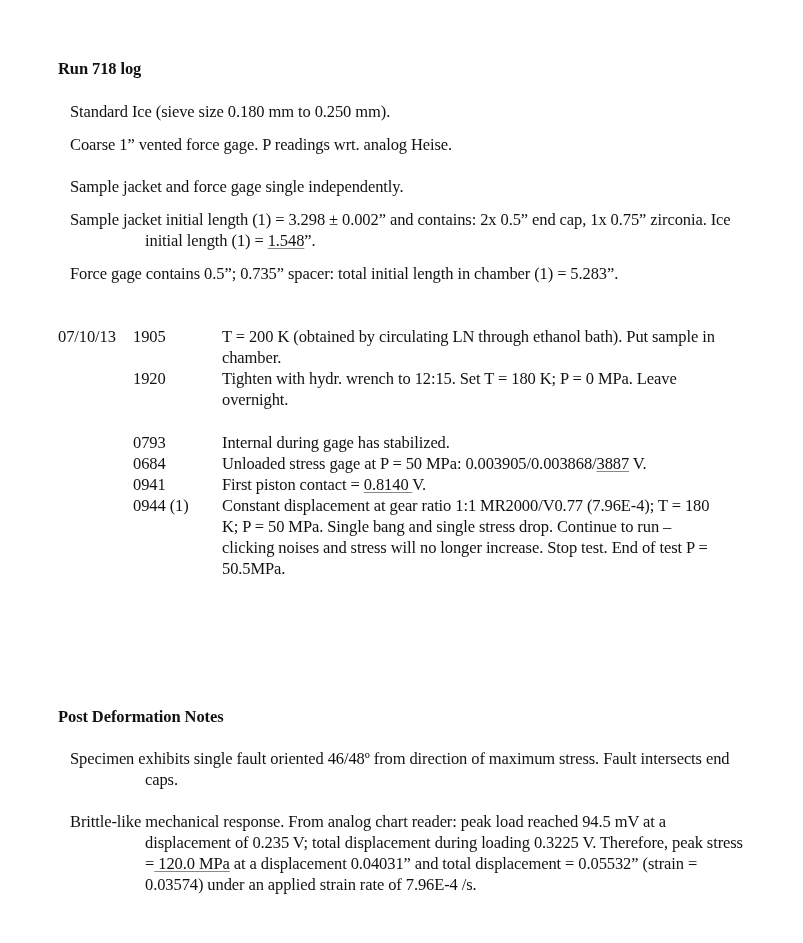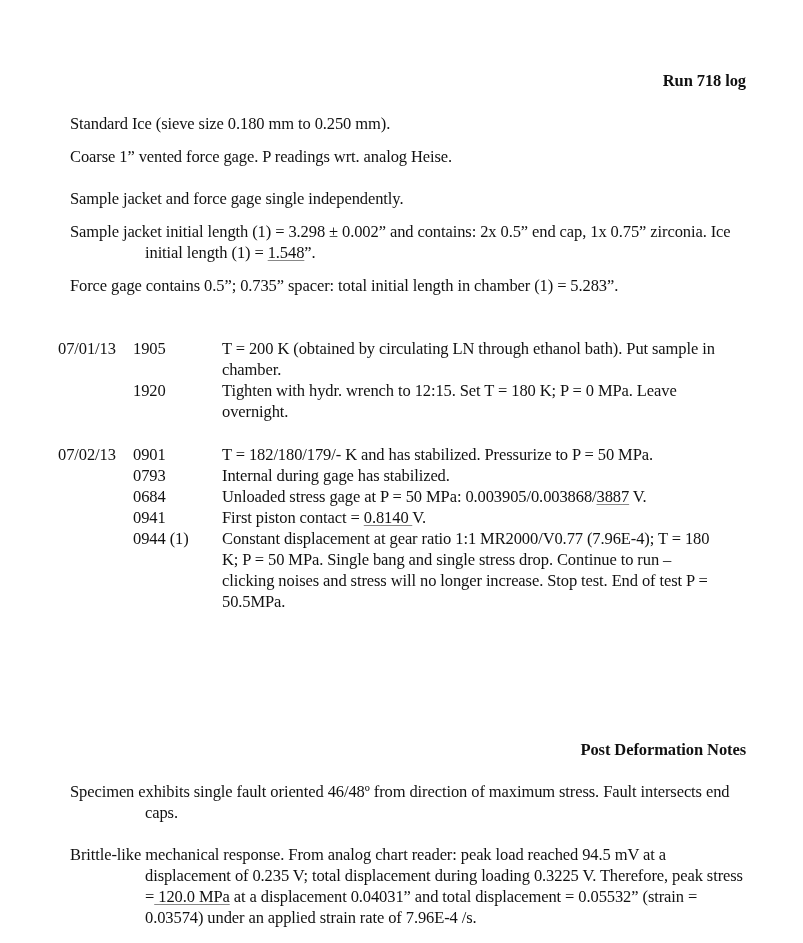--- a/index.html
+++ b/index.html
@@ -20,22 +20,21 @@
     .page {
       position: absolute;
       left: 58px;
       top: 58px;
       width: 700px;
     }
     .heading {
       font-weight: bold;
       font-size: 16.5px;
       line-height: 21px;
-      margin: 12px;
-      text-align: right;
+      margin: 0;
     }
     .para {
       margin: 12px;
       line-height: 21px;
       font-family: Liberation Serif, serif;
     }
     .hang {
       padding-left: 75px;
       text-indent: -75px;
     }
@@ -73,41 +72,36 @@
   <div class="block">
     <p class="para">Sample jacket and force gage single independently.</p>
     <p class="para hang"><span>Sample jacket initial length (1) = 3.298 ± 0.002” and contains: 2x 0.5” end cap, 1x 0.75” zirconia. Ice initial length (1) = </span><span class="u">1.548</span><span>”.</span></p>
     <p class="para">Force gage contains 0.5”; 0.735” spacer: total initial length in chamber (1) = 5.283”.</p>
   </div>
 
   <div style="margin-top:42px;">
     <table class="log-table">
       <tbody>
           <tr>
-        <td class="c-date">07/01/13</td>
+        <td class="c-date">07/10/13</td>
         <td class="c-time">1905</td>
         <td class="c-note">T = 200 K (obtained by circulating LN through ethanol bath). Put sample in chamber.</td>
       </tr>
       <tr>
         <td class="c-date"></td>
         <td class="c-time">1920</td>
         <td class="c-note">Tighten with hydr. wrench to 12:15. Set T = 180 K; P = 0 MPa. Leave overnight.</td>
       </tr>
     </tbody>
       </table>
   </div>
 
   <div style="margin-top:22px;">
     <table class="log-table">
       <tbody>
-          <tr>
-        <td class="c-date">07/02/13</td>
-        <td class="c-time">0901</td>
-        <td class="c-note">T = 182/180/179/- K and has stabilized. Pressurize to P = 50 MPa.</td>
-      </tr>
       <tr>
         <td class="c-date"></td>
         <td class="c-time">0793</td>
         <td class="c-note">Internal during gage has stabilized.</td>
       </tr>
       <tr>
         <td class="c-date"></td>
         <td class="c-time">0684</td>
         <td class="c-note"><span>Unloaded stress gage at P = 50 MPa: 0.003905/0.003868/</span><span class="u">3887</span><span> V.</span></td>
       </tr>

